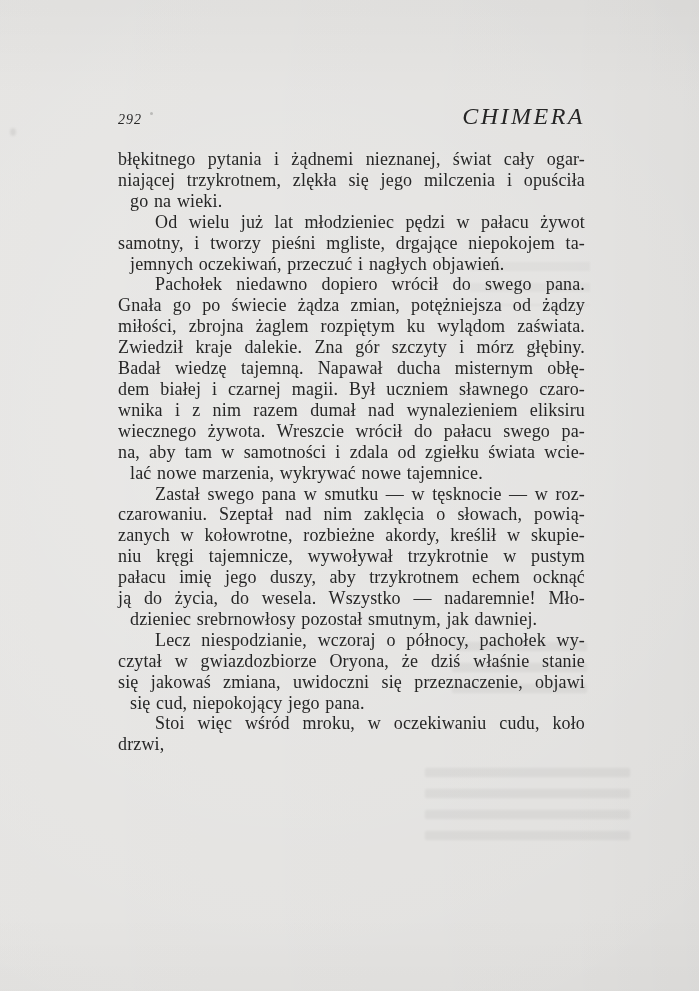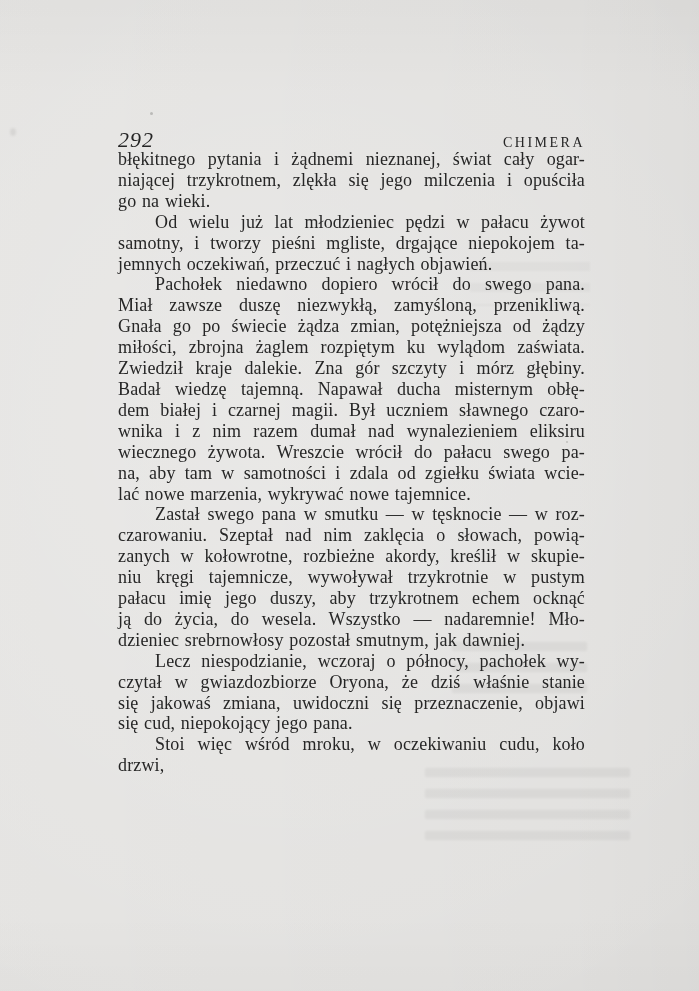--- a/index.html
+++ b/index.html
@@ -14,38 +14,38 @@
       linear-gradient(90deg, rgba(0,0,0,0.012), rgba(0,0,0,0.028) 82%, rgba(0,0,0,0.045)),
       linear-gradient(180deg, rgba(0,0,0,0.025), rgba(0,0,0,0) 10%, rgba(0,0,0,0) 92%, rgba(0,0,0,0.015)),
       var(--paper,#e7e6e4);
     color:var(--ink,#262626);
   }
   .page-header{
     position:absolute;left:118px;top:103px;width:467px;
     display:flex;justify-content:space-between;align-items:baseline;
   }
   .page-number{
-    font-style:italic;font-size:22px;letter-spacing:1px;
+    font-style:italic;font-size:14px;letter-spacing:1px;
   }
   .running-title{
-    font-size:14px;letter-spacing:2.5px;margin-top:32px;
+    font-style:italic;font-size:24px;letter-spacing:2.5px;
   }
   .text-block{
     position:absolute;left:118px;top:149px;width:467px;
     font-size:18px;line-height:20.9px;
     word-spacing:1px;letter-spacing:0.15px;
   }
   .para{margin:0;}
   .line{
     text-align:justify;
     text-align-last:justify;
     text-justify:inter-word;
     white-space:normal;
   }
-  .line.last{text-align-last:left;}
+  .line.last{text-align-last:left;margin-left:12px;}
   .line.indent{text-indent:37px;}
   
   .ghost{
     position:absolute;opacity:0.055;filter:blur(1.3px);
     background:repeating-linear-gradient(180deg,#3c3c3c 0 9px,transparent 9px 21px);
     pointer-events:none;
   }
   .g1{left:452px;top:642px;width:135px;height:62px;}
   .g2{left:425px;top:768px;width:205px;height:78px;}
   .g3{left:470px;top:262px;width:120px;height:44px;opacity:0.03;}
@@ -72,21 +72,20 @@
         <div class="line">niającej trzykrotnem, zlękła się jego milczenia i opuściła</div>
         <div class="line last">go na wieki.</div>
       </div>
       <div class="para">
         <div class="line indent">Od wielu już lat młodzieniec pędzi w pałacu żywot</div>
         <div class="line">samotny, i tworzy pieśni mgliste, drgające niepokojem ta-</div>
         <div class="line last">jemnych oczekiwań, przeczuć i nagłych objawień.</div>
       </div>
       <div class="para">
         <div class="line indent">Pachołek niedawno dopiero wrócił do swego pana.</div>
-        <div class="line">Miał zawsze duszę niezwykłą, zamyśloną, przenikliwą.</div>
         <div class="line">Gnała go po świecie żądza zmian, potężniejsza od żądzy</div>
         <div class="line">miłości, zbrojna żaglem rozpiętym ku wylądom zaświata.</div>
         <div class="line">Zwiedził kraje dalekie. Zna gór szczyty i mórz głębiny.</div>
         <div class="line">Badał wiedzę tajemną. Napawał ducha misternym obłę-</div>
         <div class="line">dem białej i czarnej magii. Był uczniem sławnego czaro-</div>
         <div class="line">wnika i z nim razem dumał nad wynalezieniem eliksiru</div>
         <div class="line">wiecznego żywota. Wreszcie wrócił do pałacu swego pa-</div>
         <div class="line">na, aby tam w samotności i zdala od zgiełku świata wcie-</div>
         <div class="line last">lać nowe marzenia, wykrywać nowe tajemnice.</div>
       </div>

